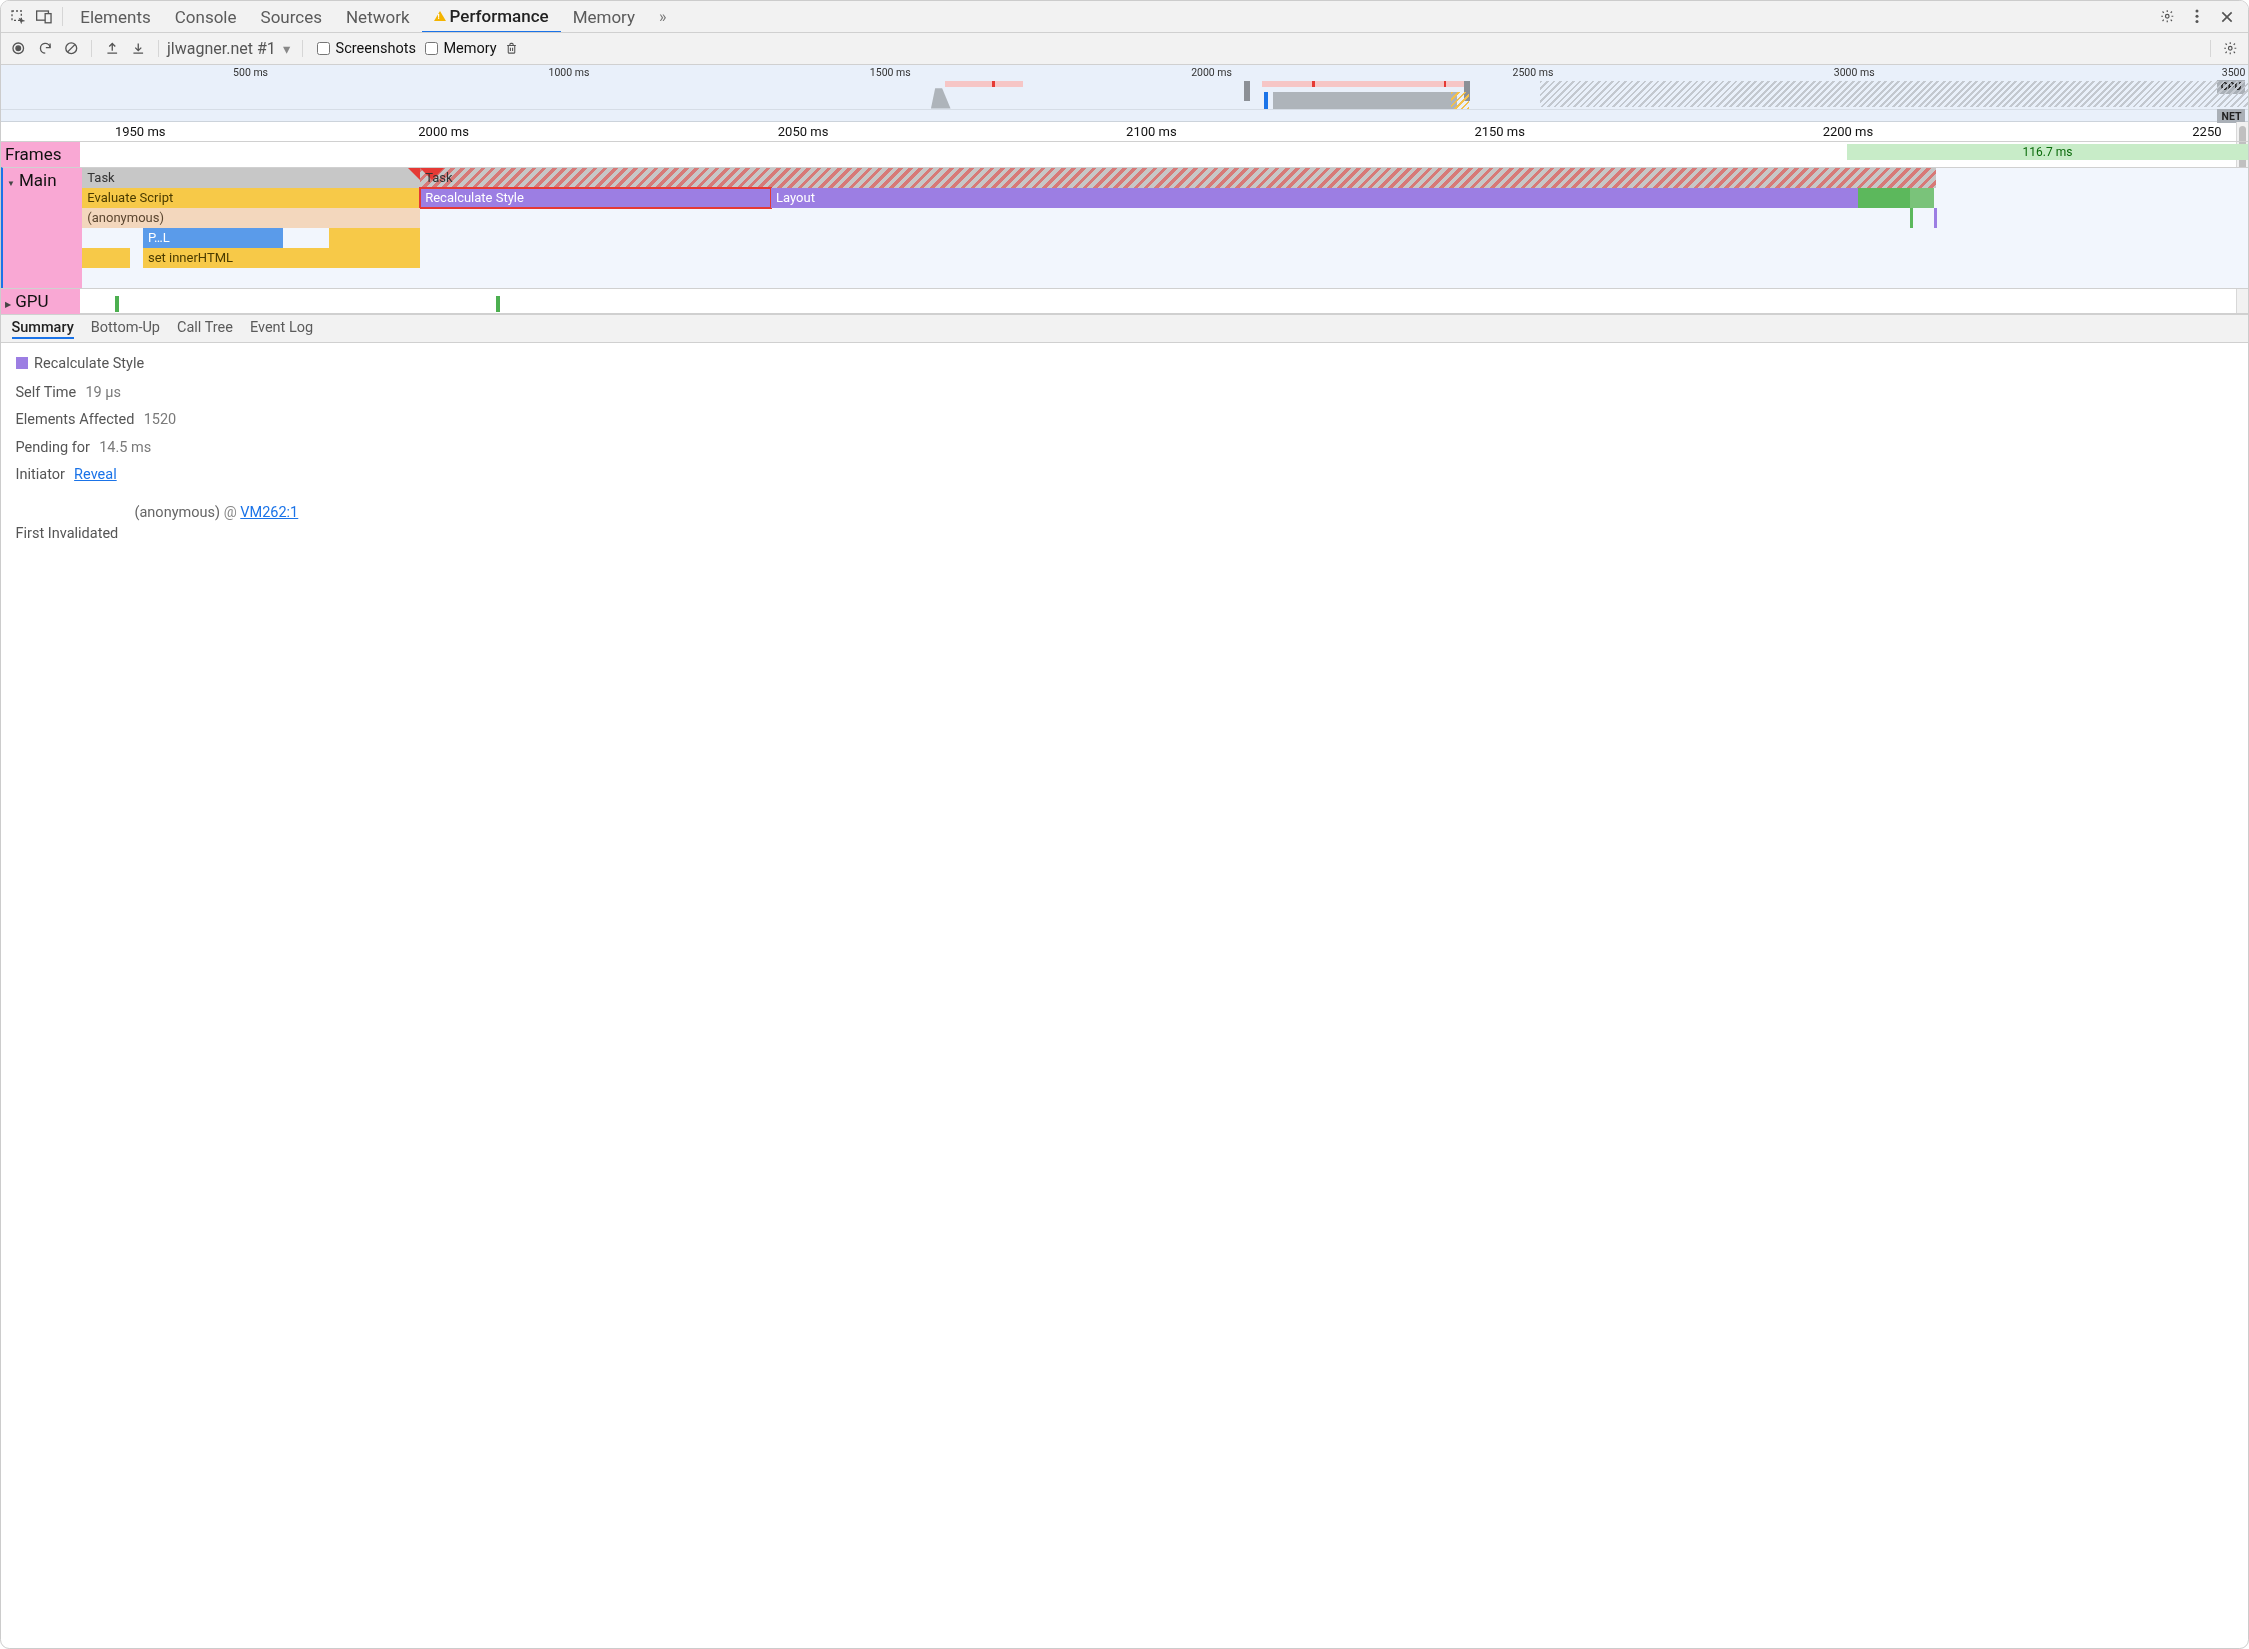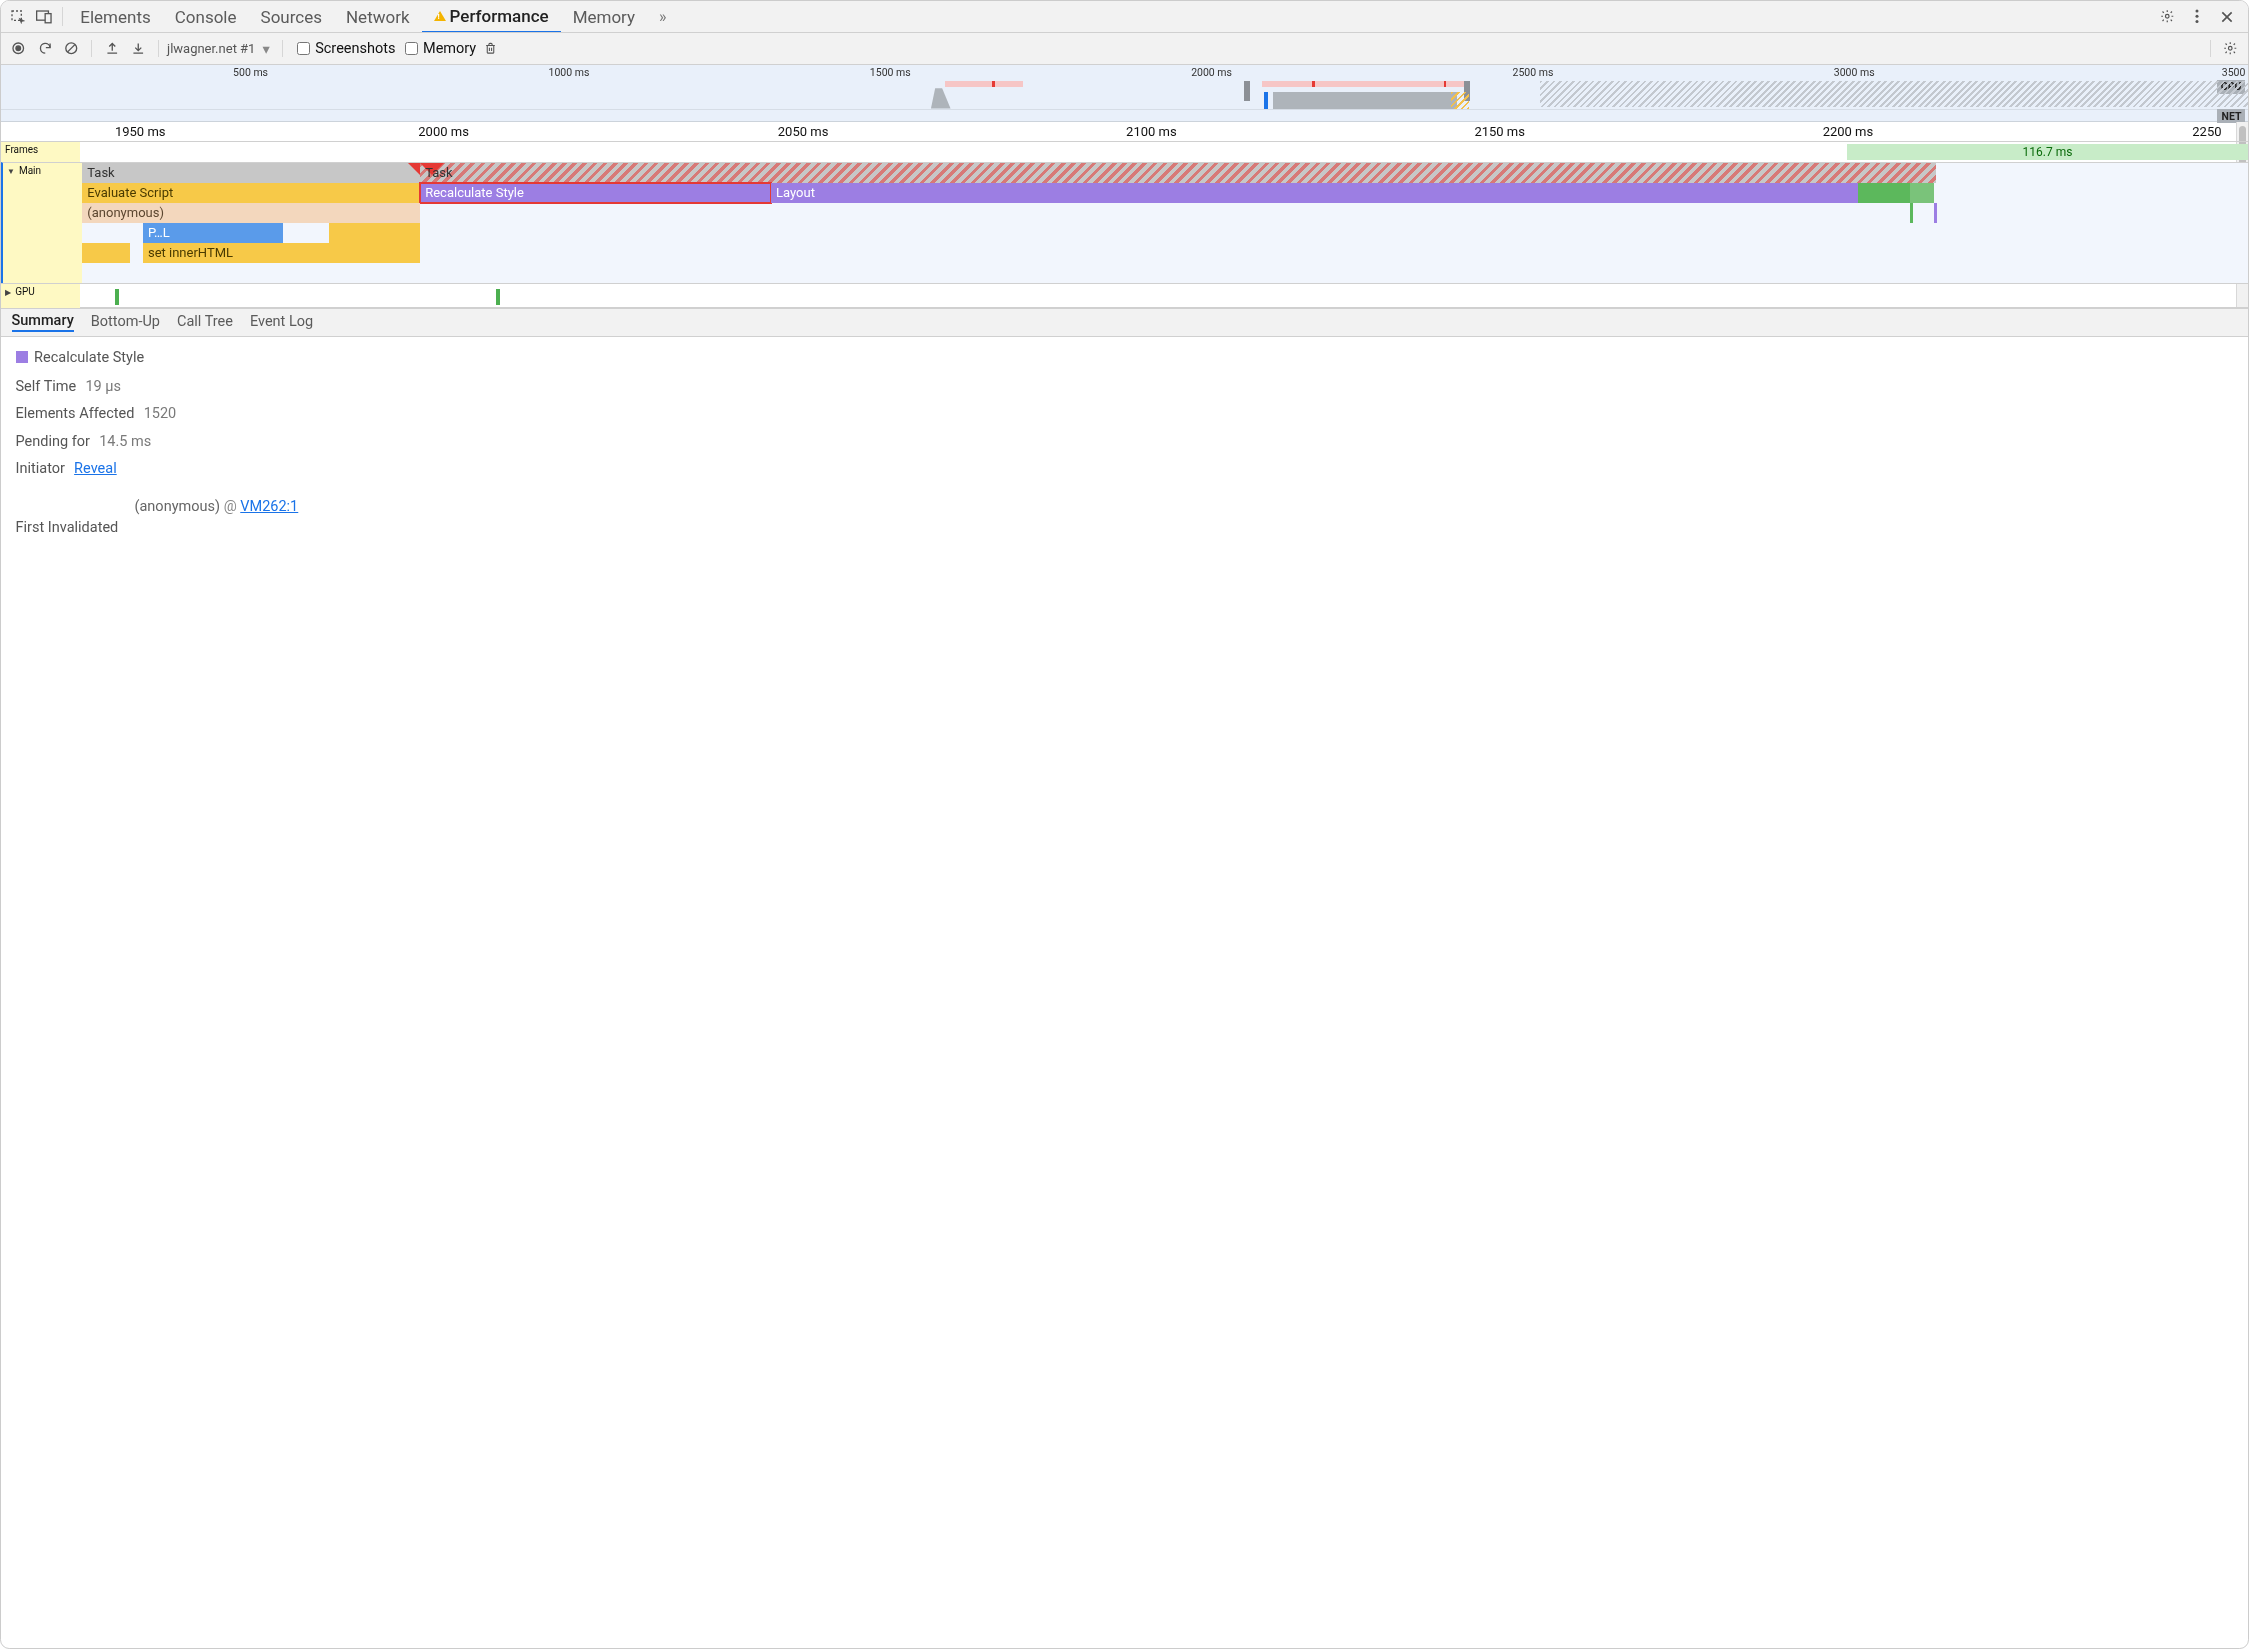--- a/index.html
+++ b/index.html
@@ -38,21 +38,21 @@
   svg { display:block; }
 
   
   .perf-toolbar {
     display:flex; align-items:center; height:32px; gap:2.6px;
     border-bottom:0.7px solid #d0d0d0; padding:0 5.3px; background:#f2f2f2;
   }
   .perf-toolbar .ib { width:24px; height:24px; display:flex;align-items:center;justify-content:center; cursor:pointer;color:#555;}
   .perf-toolbar .vdiv { width:0.7px;height:17px;background:#d6d6d6; margin:0 5.3px;}
   .perf-toolbar select.sessions, .sess {
-    font-size:13px; color:#555; background:transparent;border:none;appearance:none;
+    font-size:16px; color:#555; background:transparent;border:none;appearance:none;
     padding-right:18.4px; position:relative;
   }
   .sess-wrap { position:relative; display:flex;align-items:center;}
   .sess-caret { position:absolute; right:4px; top:50%; transform:translateY(-50%); pointer-events:none; color:#888;}
   .perf-toolbar label.cb { display:flex; align-items:center; gap:5.3px; color:#111; font-size:14.5px; margin-left:6.6px; cursor:pointer;}
   .perf-toolbar input[type=checkbox]{ width:13px;height:13px; }
   .perf-toolbar .flex { flex:1; }
   .gear-red { color:#e53935; }
 
   
@@ -89,21 +89,21 @@
   .right-scroll {
     position:absolute; top:0; right:0; width:12px; background:#f1f1f1;
     border-left:0.7px solid #d8d8d8;
   }
   .right-scroll.full { bottom:0; }
   .right-scroll .thumb { position:absolute; left:2px; right:2px; background:#c0c0c0; border-radius:4px;}
 
   
   .tracks { position:relative; }
   .track { display:flex; }
-  .track .lbl { width:79px; padding:2.6px 4px; font-size:10px; color:#111; background:#fef9c3; }
+  .track .lbl { width:79px; padding:2.6px 4px; font-size:17px; color:#111; background:#f9a8d4; }
   .track .lane { position:relative; flex:1; min-height:20px;}
   .frames .chip {
     position:absolute; top:2px; height:16px; background:#c8ecc8; color:#0b6b0b;
     font-size:12px; display:flex;align-items:center;justify-content:center;
   }
   .main-track {
     border-top:0.7px solid #d0d0d0; border-left:2px solid #1a73e8;
   }
   .main-track .lbl::before,
   .gpu .lbl::before { content:"▶"; display:inline-block; font-size:8px; margin-right:4px; color:#444; }

